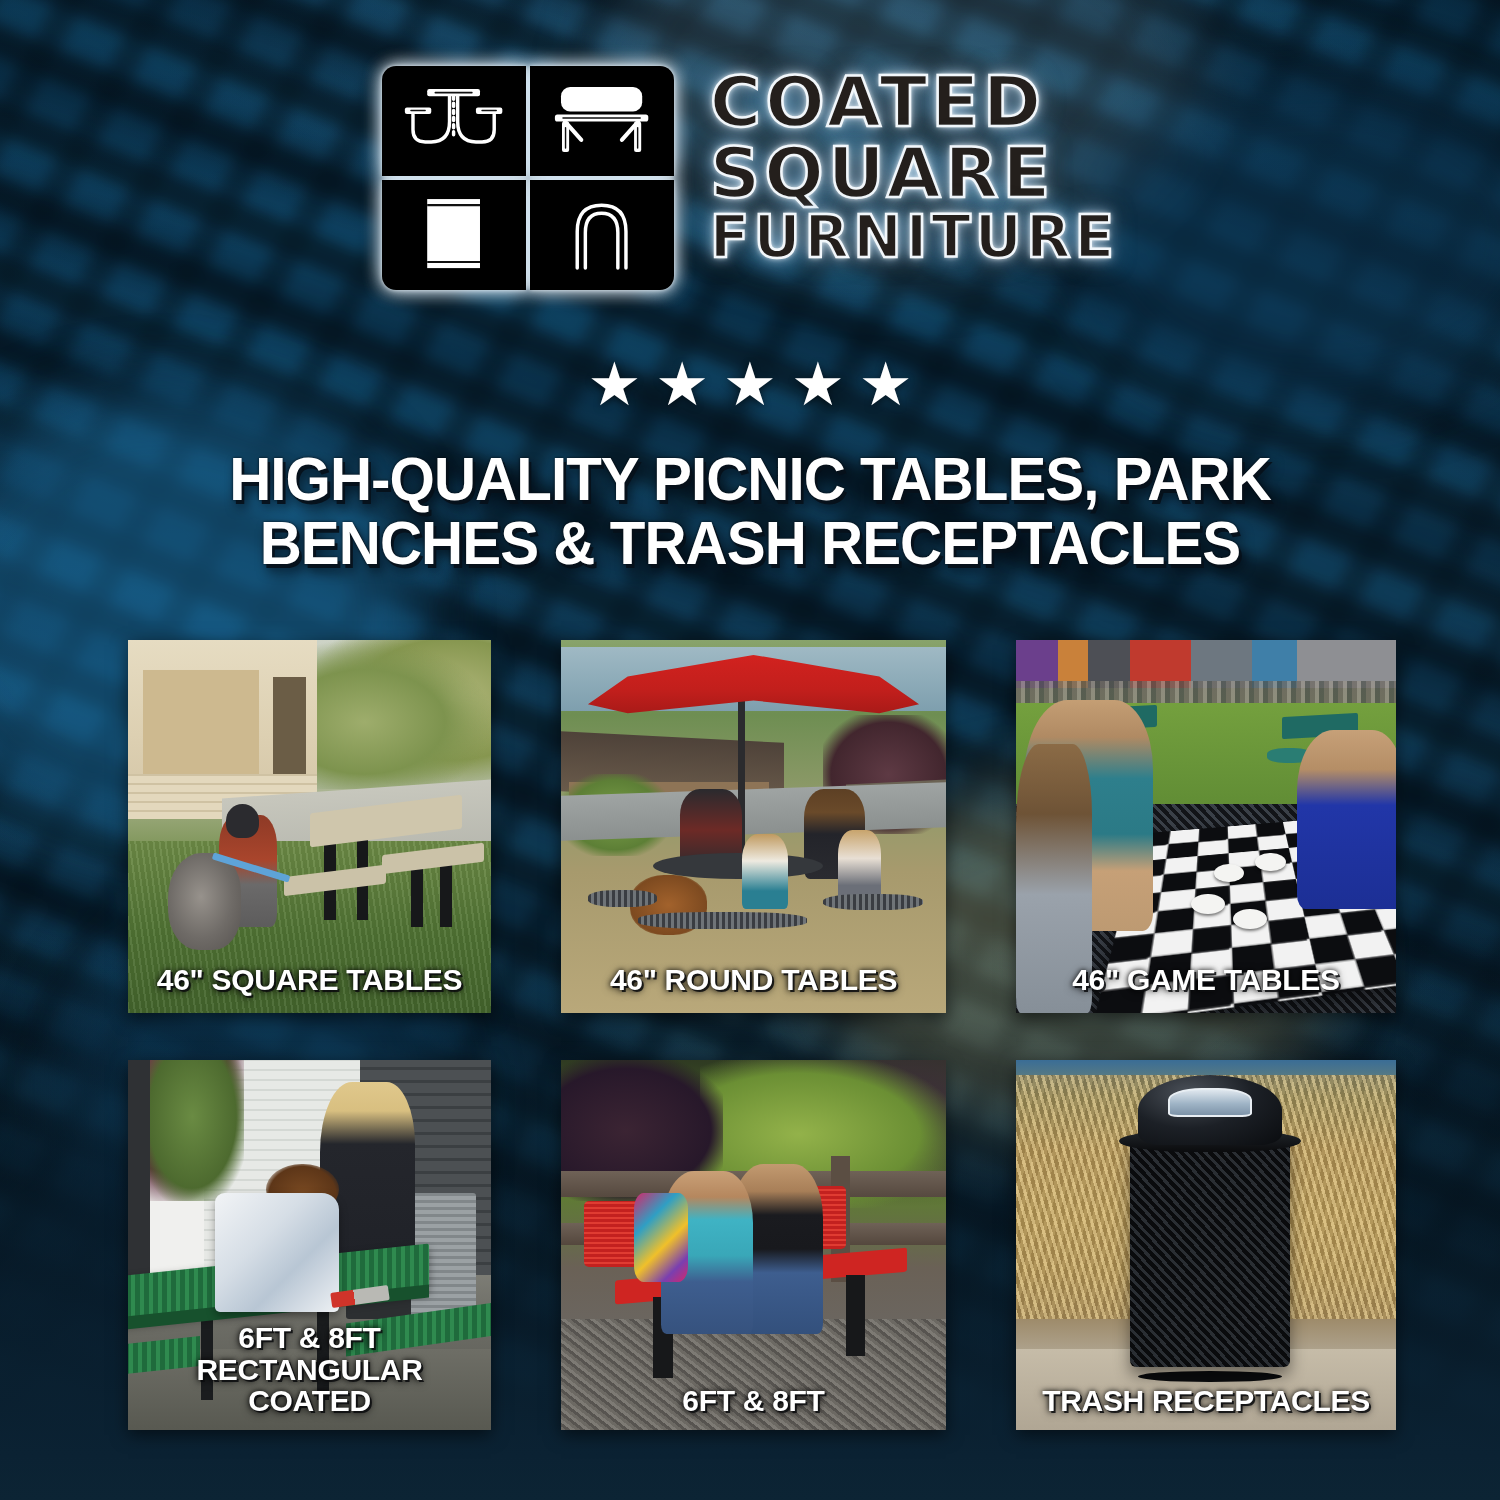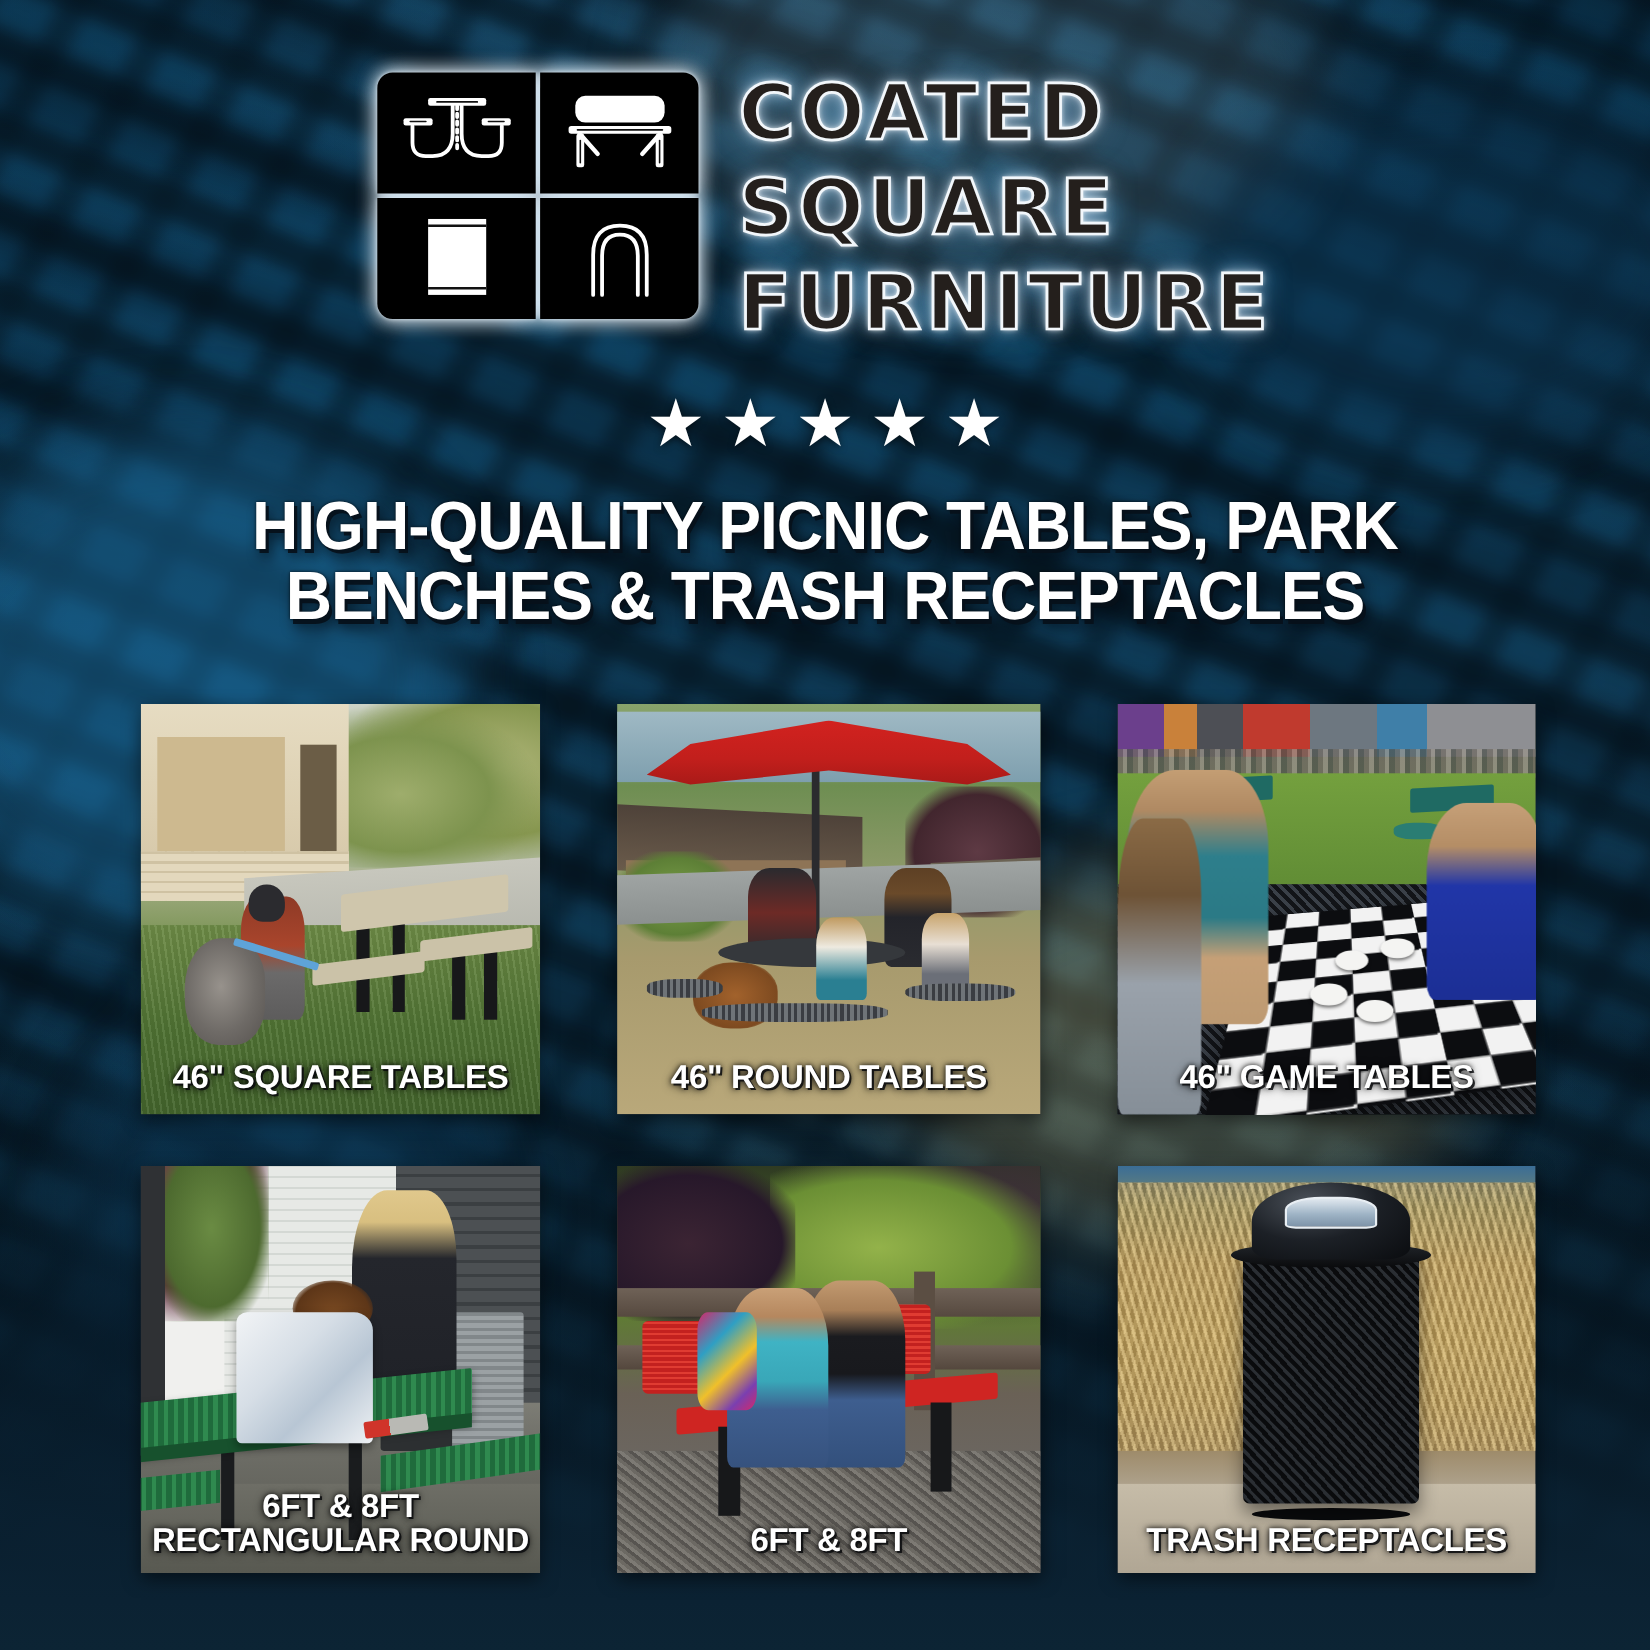--- a/index.html
+++ b/index.html
@@ -90,37 +90,37 @@
     display:flex; align-items:center; justify-content:center;
   }
   .logo-tile svg { width:80%; height:72%; display:block; }
   .tl { border-radius:14px 0 0 0; }
   .tr { border-radius:0 14px 0 0; }
   .bl { border-radius:0 0 0 14px; }
   .br { border-radius:0 0 14px 0; }
 
   #logo-words {
     padding-top:2px;
-    display:flex; flex-direction:column; gap:18px;
+    display:flex; flex-direction:column; gap:2px;
   }
   .logo-line {
     font-family:"DejaVu Sans", sans-serif;
     font-weight:bold;
     font-size:70px;
     line-height:.98;
     letter-spacing:4px;
     color:#241f1c;
     -webkit-text-stroke:2.5px #f2f7fb;
     text-shadow:
       0 0 5px rgba(255,255,255,.95),
       0 0 13px rgba(200,225,245,.85),
       0 0 26px rgba(150,195,230,.55);
   }
   .logo-line.l2 { font-size:70px; }
-  .logo-line.l3 { font-size:70px; }
+  .logo-line.l3 { font-size:58px; }
 
   
   #stars {
     position:absolute; left:0; right:0; top:355px;
     display:flex; justify-content:center; gap:14px;
   }
   #stars span {
     font-size:60px; line-height:1; color:#ffffff;
     text-shadow:0 2px 7px rgba(0,0,0,.55);
   }
@@ -551,21 +551,21 @@
         <div class="layer p4-bnchL"></div>
         <div class="layer p4-leg1"></div>
         <div class="layer p4-leg2"></div>
         <div class="layer p4-ttop"></div>
         <div class="layer p4-edge"></div>
         <div class="layer p4-bag"></div>
         <div class="layer p4-tool"></div>
       </div>
       <div class="caption two">
         <span class="cl">6FT &amp; 8FT</span>
-        <span class="cl">RECTANGULAR ROUND</span>
+        <span class="cl">RECTANGULAR COATED</span>
       </div>
     </div>
 
     <div class="card">
       <div class="photo p5">
         <div class="layer p5-folR"></div>
         <div class="layer p5-folL"></div>
         <div class="layer p5-fence"></div>
         <div class="layer p5-fence2"></div>
         <div class="layer p5-post"></div>

